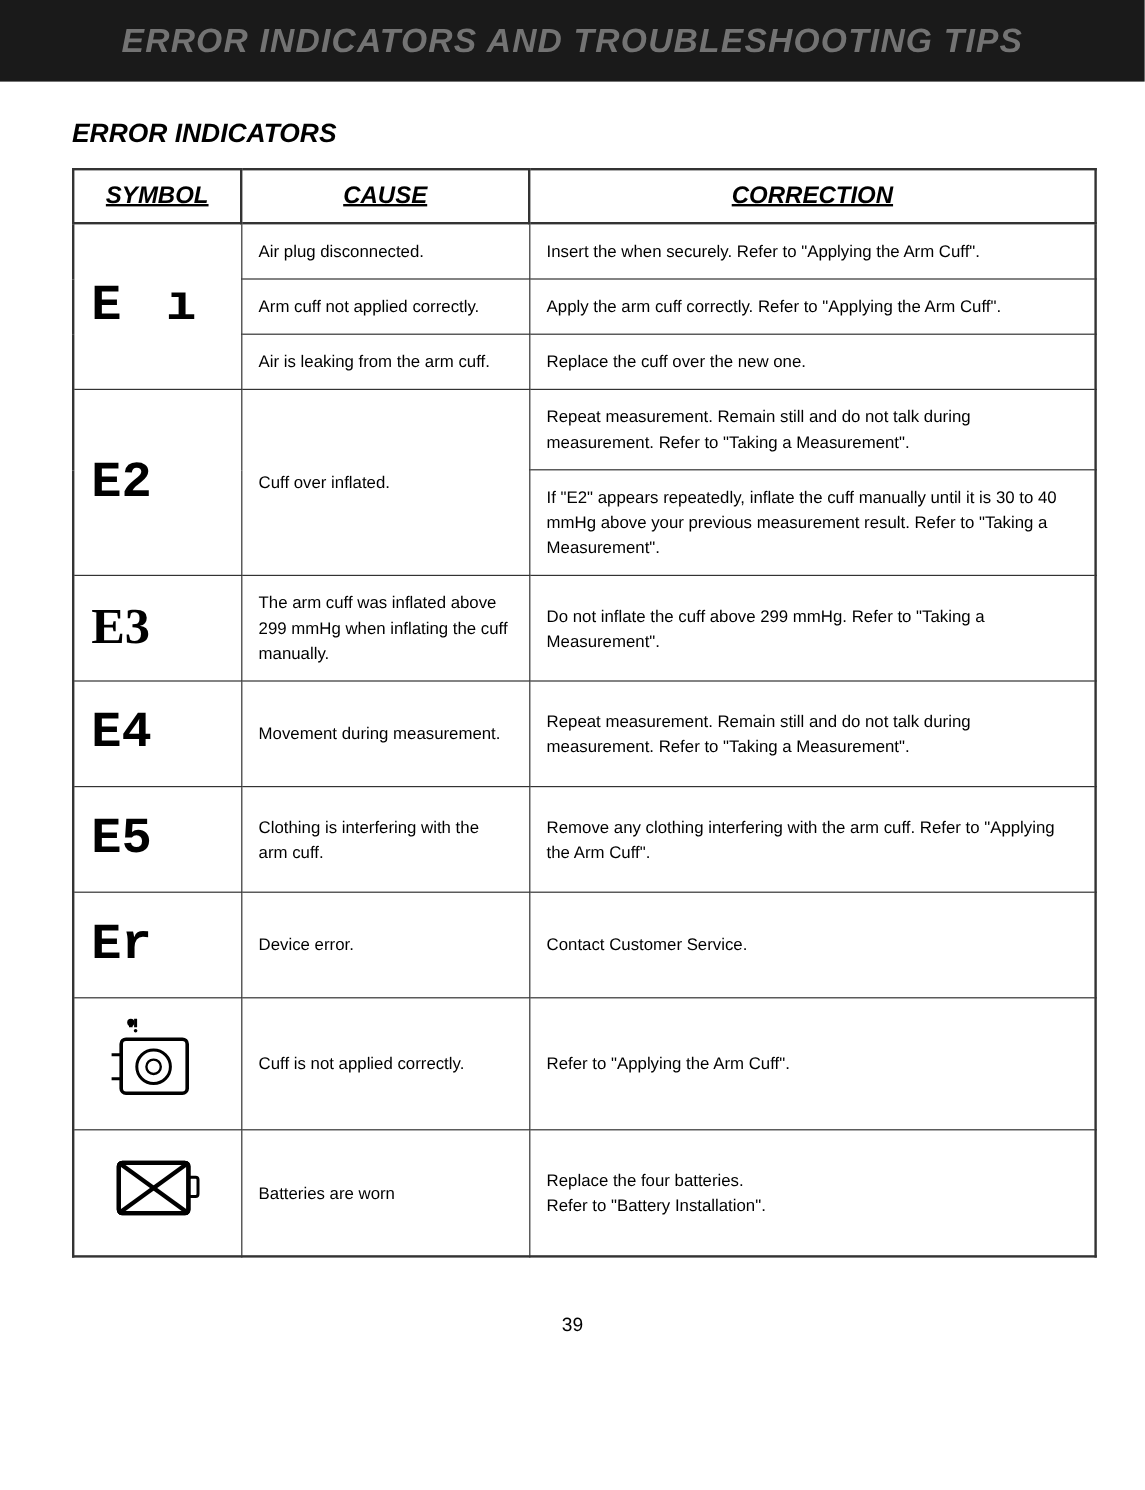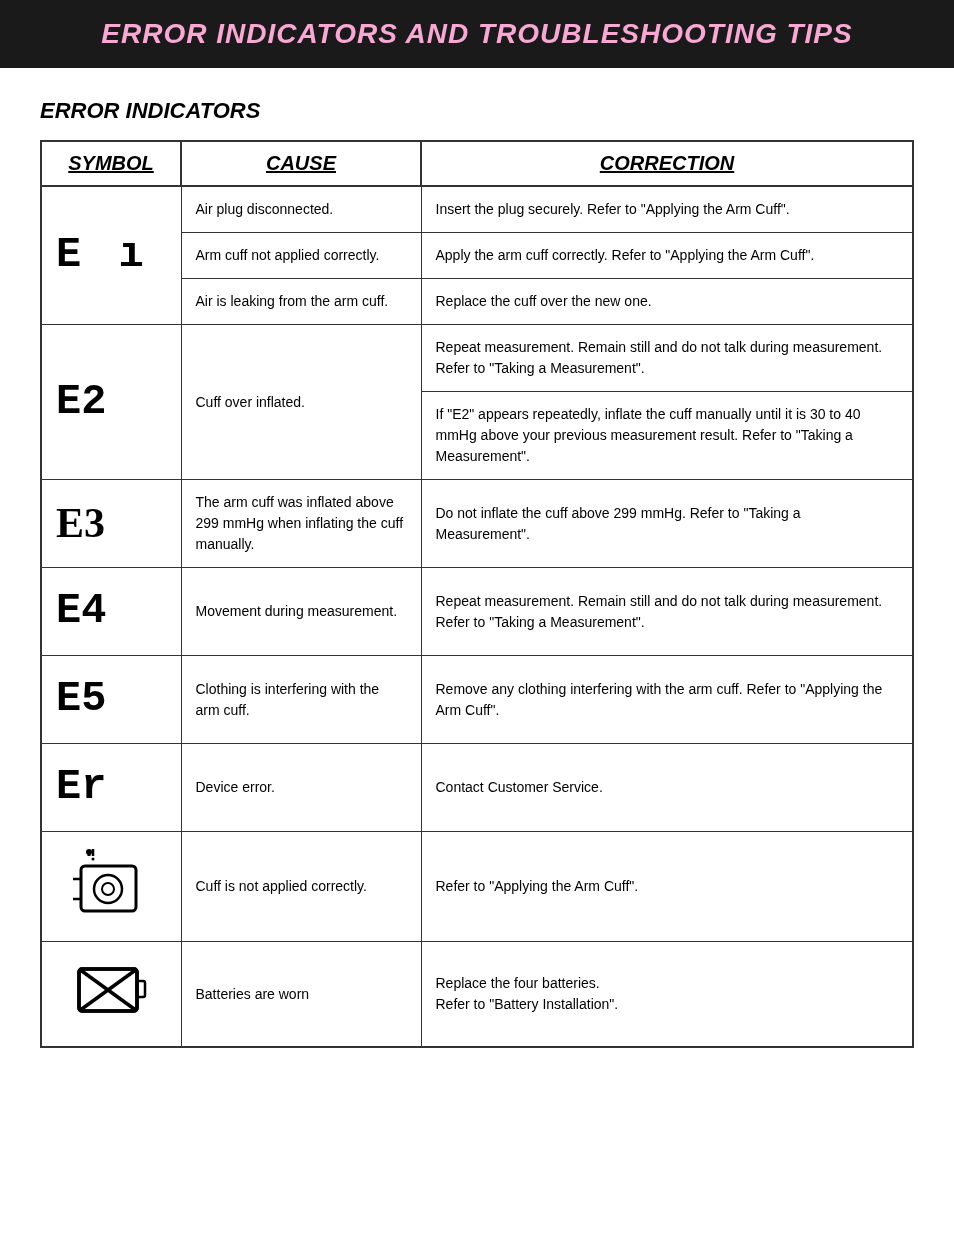--- a/index.html
+++ b/index.html
@@ -15,30 +15,30 @@
       min-height: 1242px;
       background: #fff;
       padding: 0;
     }
     .header-bar {
       background: #1a1a1a;
       padding: 18px 30px;
       text-align: center;
     }
     .header-bar h1 {
-      color: #f9a8d4;
+      color: #737373;
       font-size: 28px;
       font-weight: 900;
       letter-spacing: 1px;
       text-transform: uppercase;
       font-style: italic;
       text-align: center;
     }
     .content {
-      padding: 30px 40px 30px 40px;
+      padding: 30px 40px 30px 60px;
     }
     .section-title {
       font-size: 22px;
       font-weight: 900;
       text-transform: uppercase;
       margin-bottom: 16px;
       font-style: italic;
     }
     table {
       width: 100%;
@@ -146,21 +146,21 @@
           <th>CORRECTION</th>
         </tr>
       </thead>
       <tbody>
 
         <tr>
           <td class="symbol-cell" rowspan="3">
             <span class="e1-symbol" style="letter-spacing:6px;">E ı</span>
           </td>
           <td class="cause-cell">Air plug disconnected.</td>
-          <td class="correction-cell">Insert the plug securely. Refer to "Applying the Arm Cuff".</td>
+          <td class="correction-cell">Insert the when securely. Refer to "Applying the Arm Cuff".</td>
         </tr>
         <tr>
           <td class="cause-cell">Arm cuff not applied correctly.</td>
           <td class="correction-cell">Apply the arm cuff correctly. Refer to "Applying the Arm Cuff".</td>
         </tr>
         <tr>
           <td class="cause-cell">Air is leaking from the arm cuff.</td>
           <td class="correction-cell">Replace the cuff over the new one.</td>
         </tr>
 
@@ -250,13 +250,14 @@
               </svg>
             </div>
           </td>
           <td class="cause-cell">Batteries are worn</td>
           <td class="correction-cell">Replace the four batteries.<br>Refer to "Battery Installation".</td>
         </tr>
       </tbody>
     </table>
   </div>
 
+  <div class="page-number">39</div>
 </div>
 
 </body></html>

